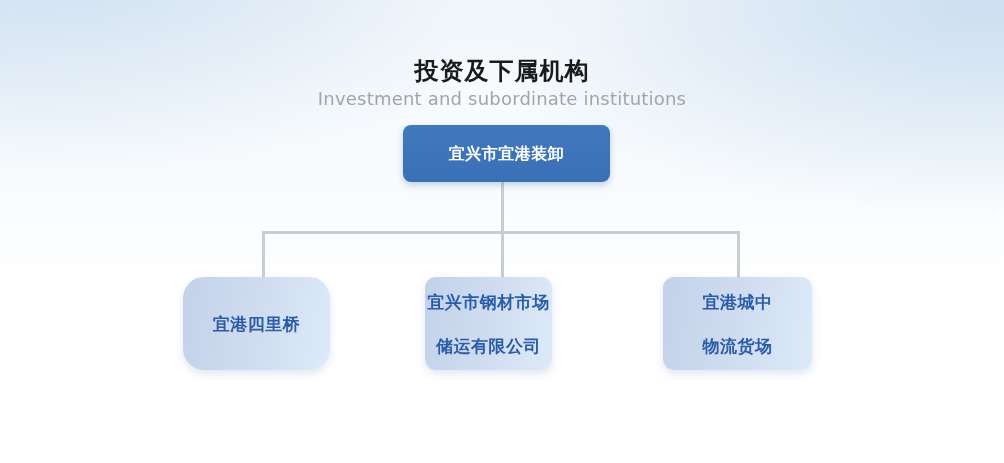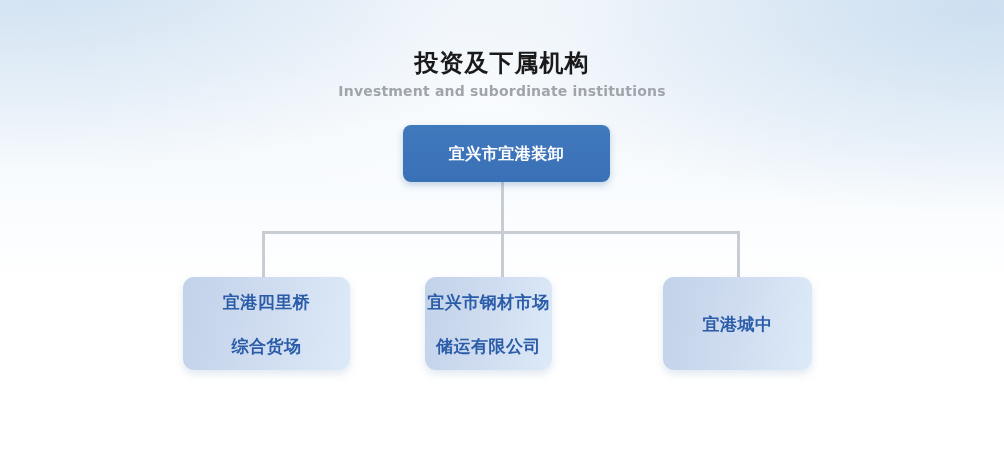--- a/index.html
+++ b/index.html
@@ -26,37 +26,37 @@
       radial-gradient(900px 320px at 4% -6%, rgba(206,224,241,0.95) 0%, rgba(206,224,241,0.0) 62%),
       radial-gradient(900px 340px at 98% 2%, rgba(203,222,240,0.95) 0%, rgba(203,222,240,0.0) 60%),
       radial-gradient(760px 300px at 50% 0%, rgba(255,255,255,0.85) 0%, rgba(255,255,255,0.0) 70%),
       linear-gradient(180deg, #eef4fa 0%, #f6fafd 34%, #ffffff 62%, #ffffff 100%);
   }
 
   
   .heading {
     position: absolute;
     left: 0;
-    top: 48px;
+    top: 56px;
     width: 1004px;
     text-align: center;
   }
   .title {
     margin: 0;
     font-size: 24px;
     line-height: 30px;
     font-weight: bold;
     color: #1a1a1a;
     letter-spacing: 1px;
   }
   .subtitle {
     margin: 4px 0 0 0;
-    font-size: 14px;
+    font-size: 18px;
     line-height: 18px;
-    font-weight: bold;
+    font-weight: normal;
     color: #a0a5ab;
     letter-spacing: 0.2px;
   }
 
   
   .connector-layer {
     position: absolute;
     left: 0;
     top: 0;
     width: 1004px;
@@ -112,21 +112,21 @@
     box-shadow: 0 4px 9px rgba(120,150,190,0.22);
   }
   .node-child .node-line {
     color: #2a5ca8;
     font-size: 17px;
     line-height: 30px;
     font-weight: bold;
     letter-spacing: 0.5px;
   }
 
-  .node-child-1 { left: 183px; width: 167px; }
+  .node-child-1 { left: 183px; width: 147px; border-radius: 21px; }
   .node-child-2 { left: 425px; width: 127px; }
   .node-child-3 { left: 663px; width: 149px; }
 </style>
 </head>
 <body>
 
 <div id="canvas">
 
   <div class="heading">
     <h1 class="title">投资及下属机构</h1>
@@ -140,25 +140,25 @@
     <div class="line line-v line-drop-mid"></div>
     <div class="line line-v line-drop-right"></div>
   </div>
 
   <div class="node node-root">
     <span class="node-line">宜兴市宜港装卸</span>
   </div>
 
   <div class="node node-child node-child-1">
     <span class="node-line">宜港四里桥</span>
-    <span class="node-line">综合货场</span>
   </div>
 
   <div class="node node-child node-child-2">
     <span class="node-line">宜兴市钢材市场</span>
     <span class="node-line">储运有限公司</span>
   </div>
 
   <div class="node node-child node-child-3">
     <span class="node-line">宜港城中</span>
+    <span class="node-line">物流货场</span>
   </div>
 
 </div>
 
 </body></html>

